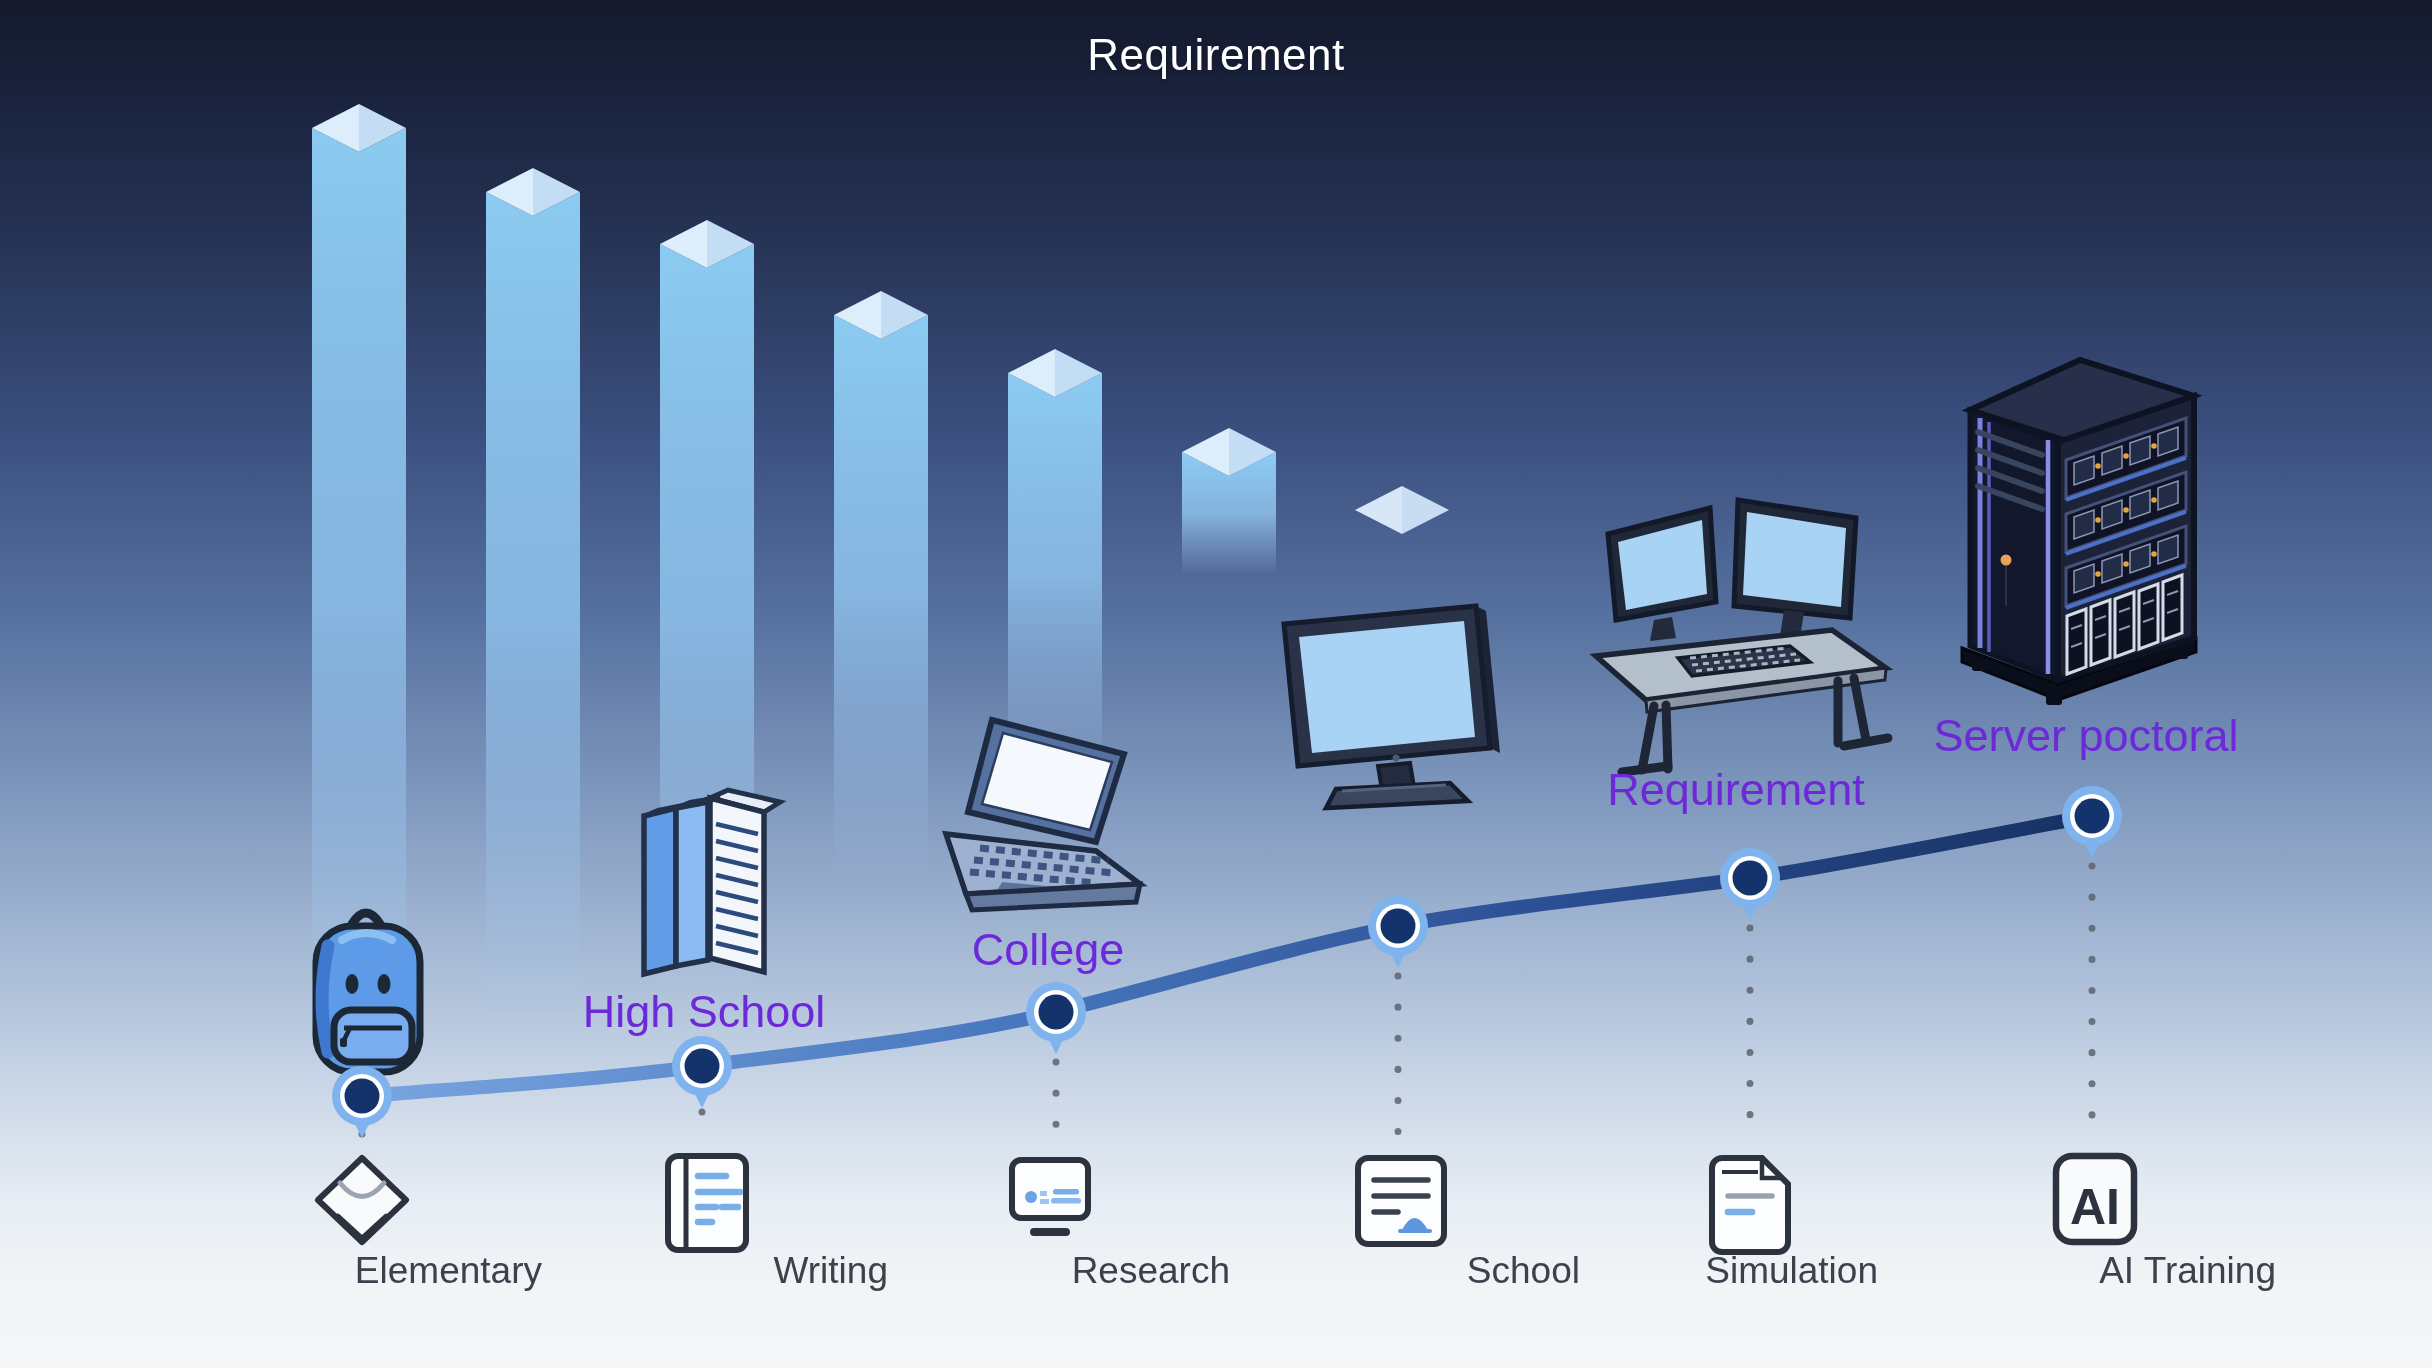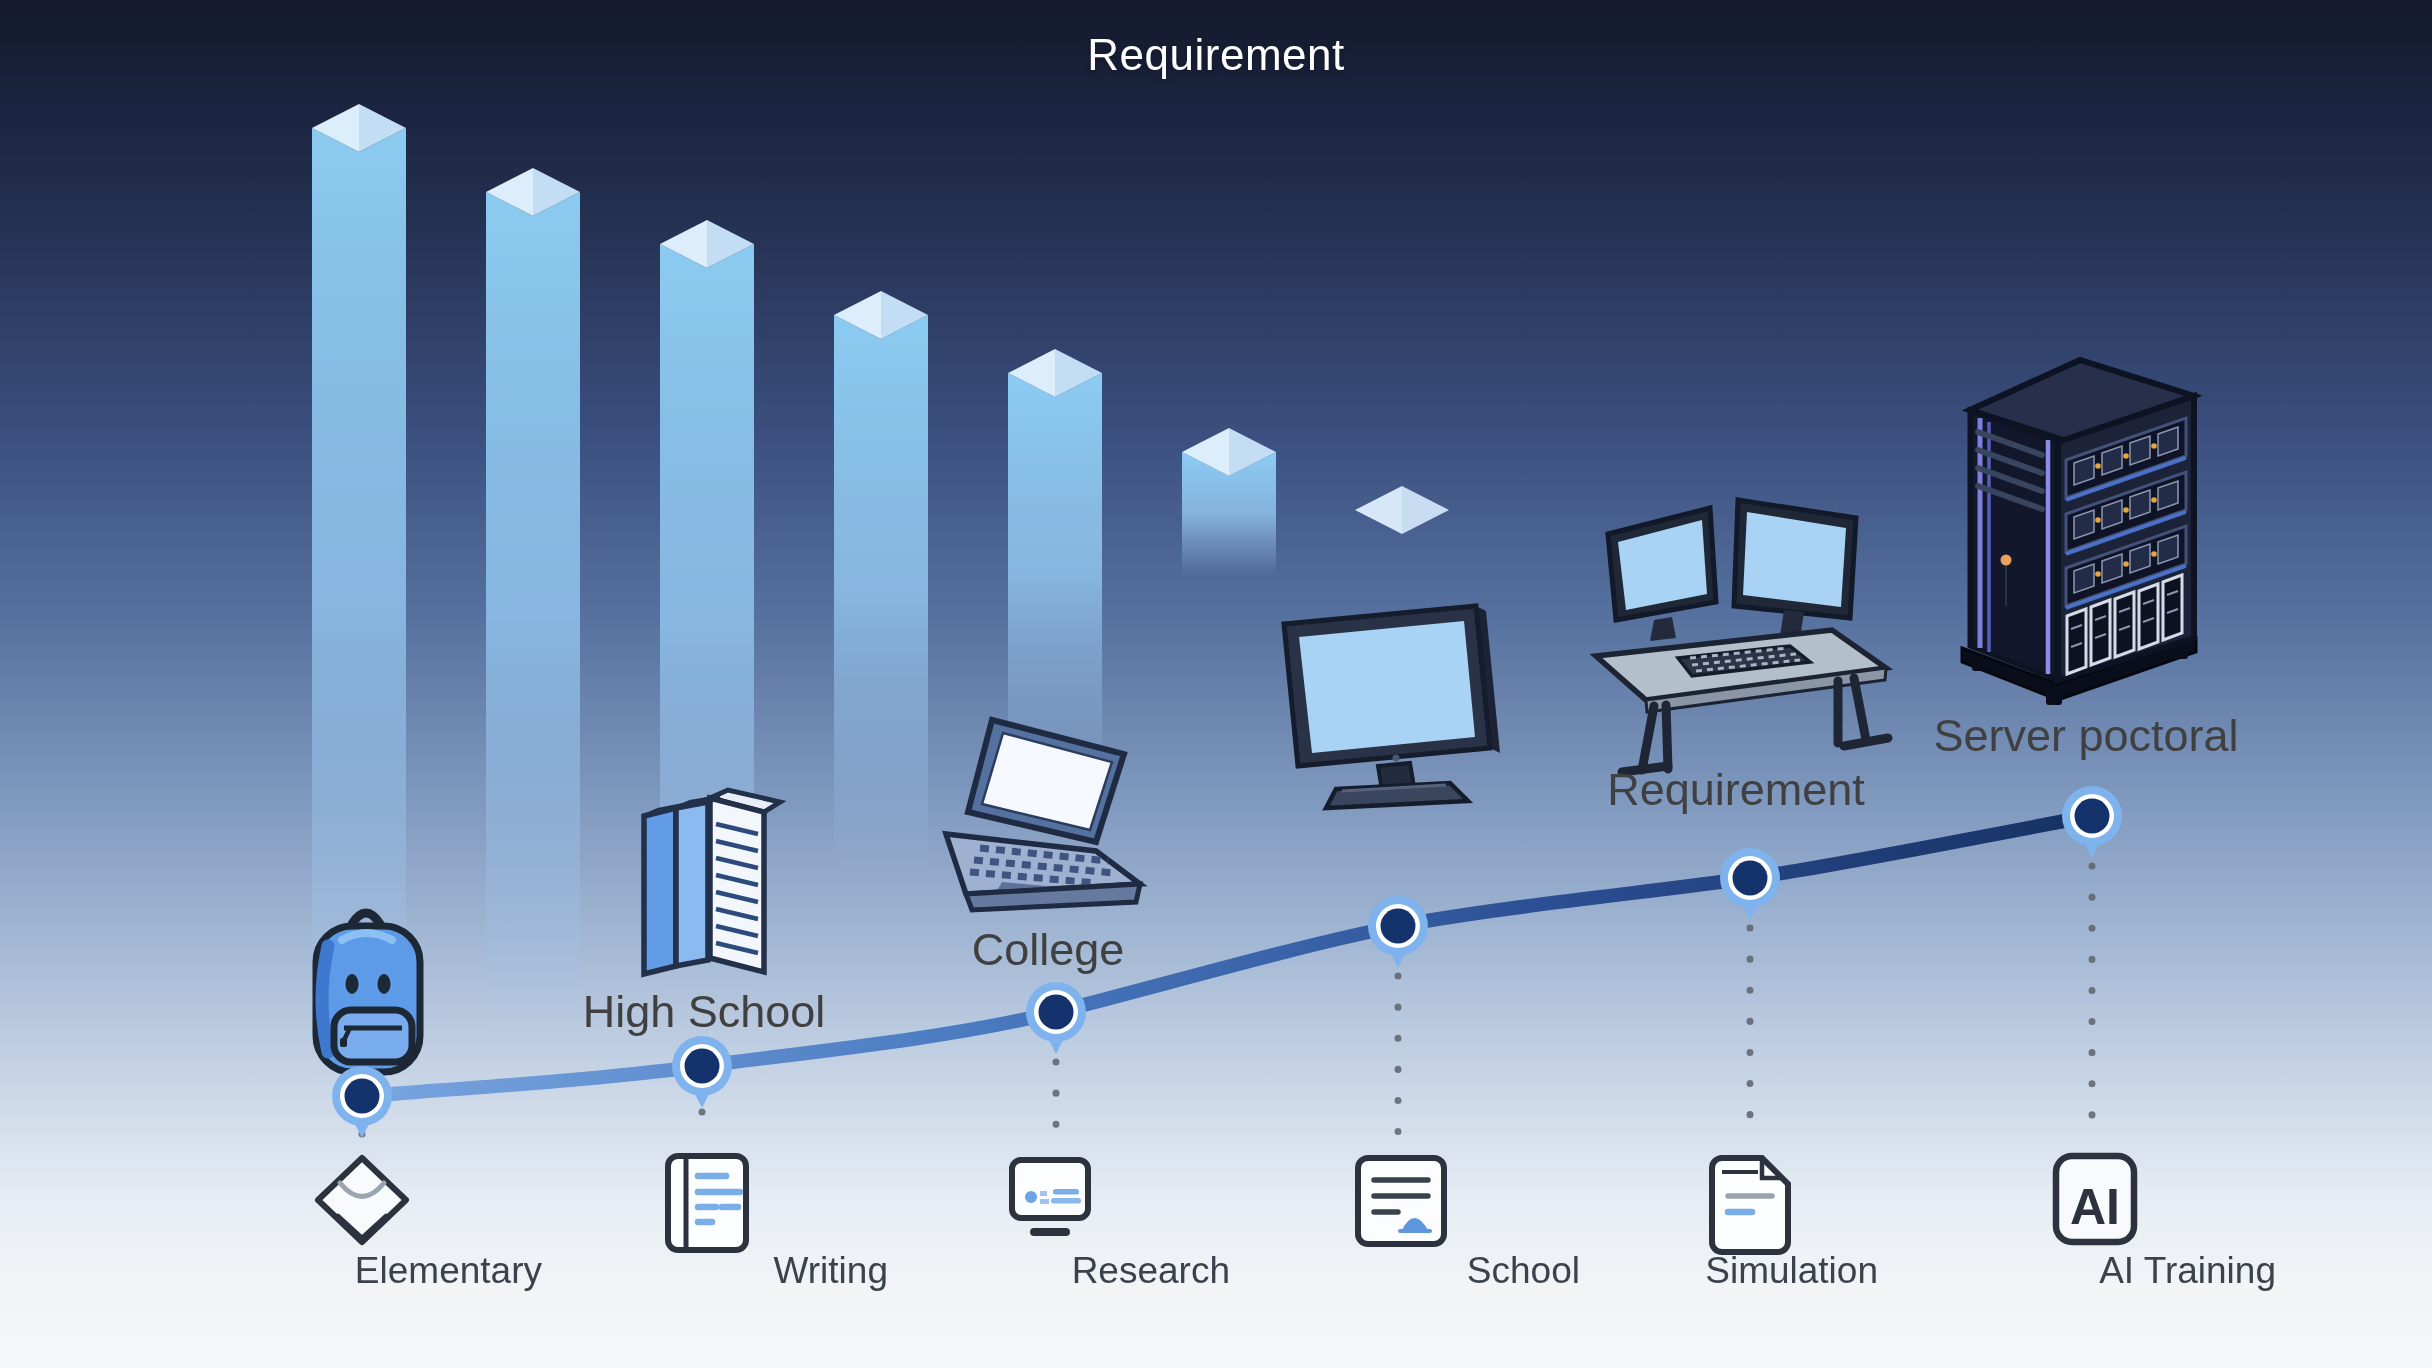--- a/index.html
+++ b/index.html
@@ -15,21 +15,21 @@
       #e7edf4 88%, #f2f4f6 94%, #f5f6f7 100%);
   }
   svg.scene{position:absolute;left:0;top:0;z-index:2;}
   .title{
     position:absolute;left:0;right:0;top:30px;z-index:5;
     text-align:center;color:#ffffff;font-size:44px;font-weight:400;
     letter-spacing:0.5px;text-shadow:0 2px 6px rgba(0,0,0,.25);
   }
   .stage-name{
     position:absolute;z-index:5;width:520px;text-align:center;
-    color:#404040;font-size:45px;font-weight:400;
+    color:#6d28d9;font-size:45px;font-weight:400;
   }
   .task-label{
     position:absolute;z-index:5;width:360px;text-align:right;
     color:#3b424c;font-size:37px;font-weight:400;top:1250px;
   }
 </style>
 </head>
 <body>
 
 <div class="canvas">

